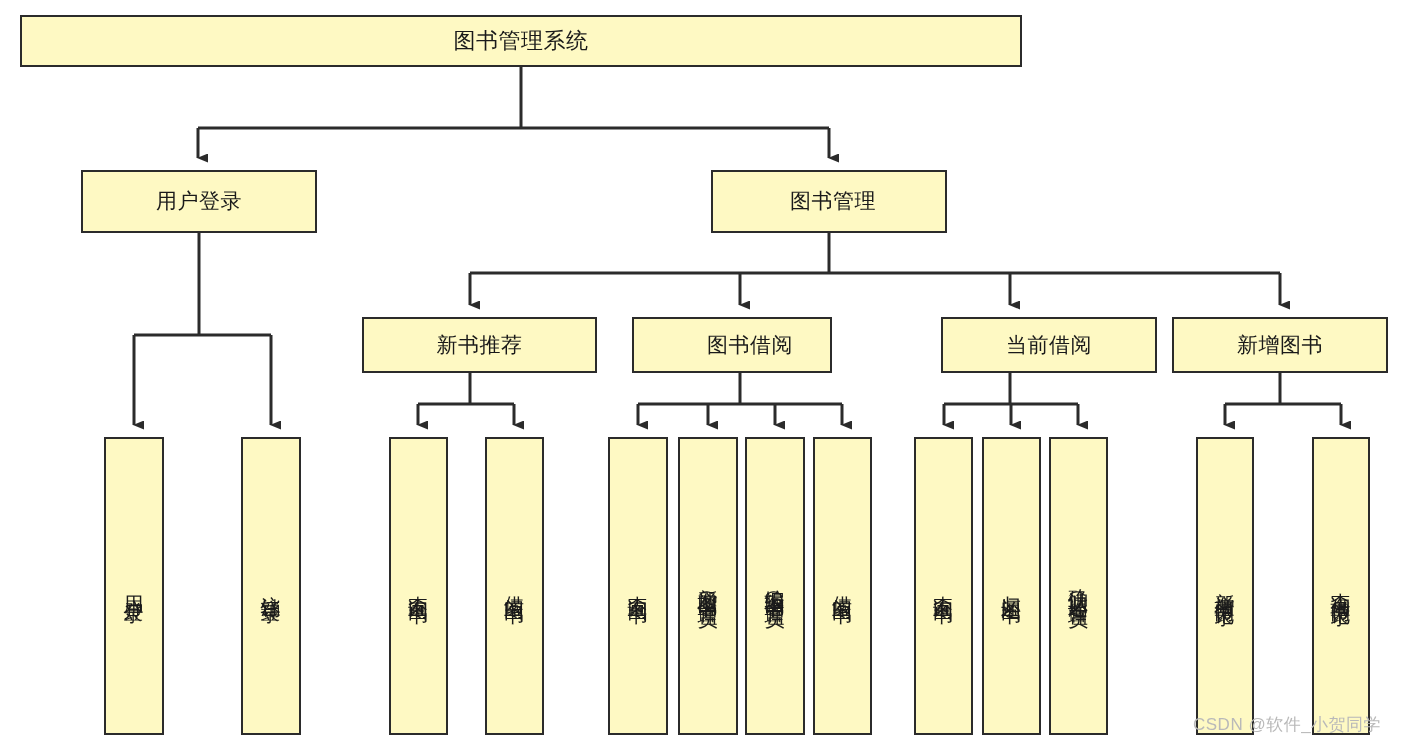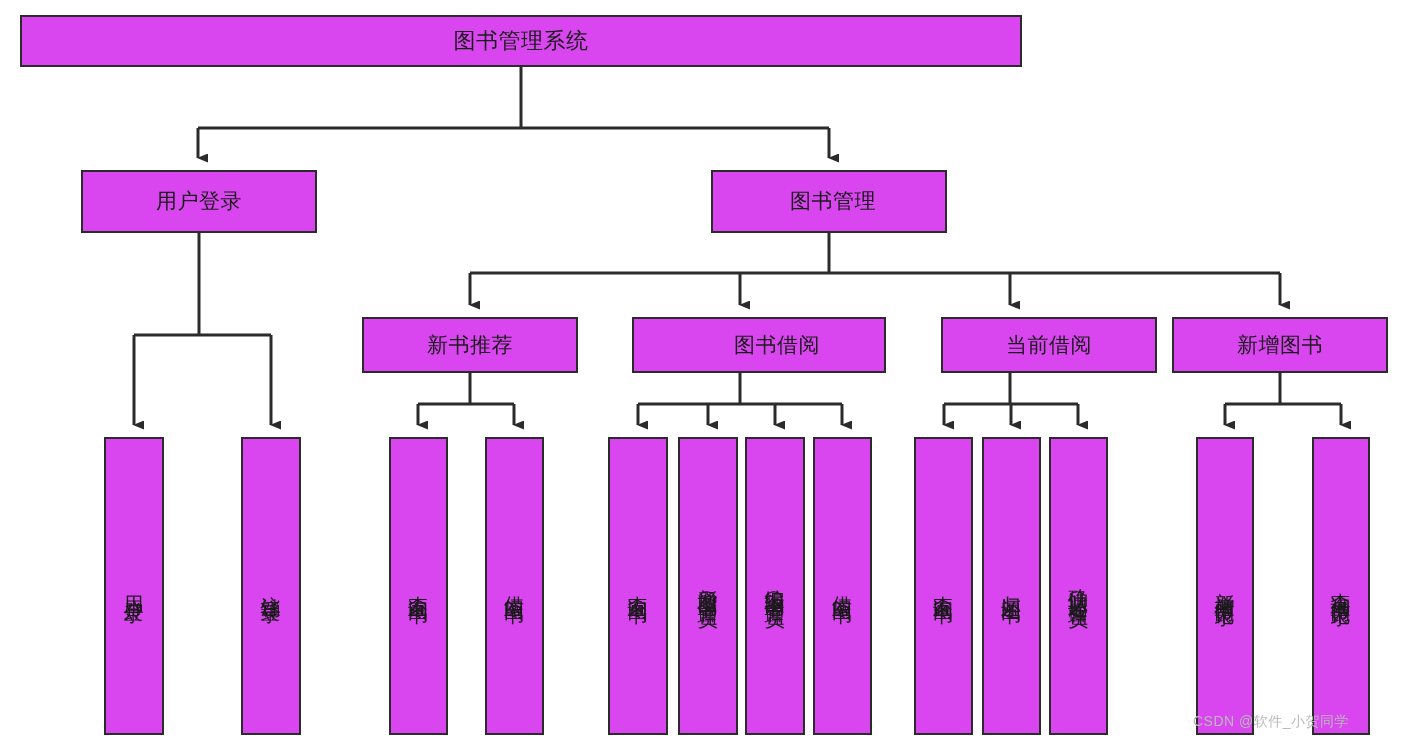--- a/index.html
+++ b/index.html
@@ -23,21 +23,21 @@
     position: absolute;
     top: 0;
     left: 0;
     width: 1405px;
     height: 747px;
   }
   .node-box {
     position: absolute;
     box-sizing: border-box;
     border: 2px solid #2b2b2b;
-    background: #d946ef;
+    background: #fef9c3;
     display: flex;
     align-items: center;
     justify-content: center;
     color: #1a1a1a;
   }
   .node-label {
     font-size: 21px;
     line-height: 1.15;
     white-space: nowrap;
     letter-spacing: 0.5px;
@@ -50,21 +50,21 @@
     white-space: nowrap;
     line-height: 1;
   }
   .node-box.root .node-label {
     font-size: 22px;
   }
   .watermark {
     position: absolute;
     left: 1193px;
     top: 713px;
-    font-size: 14px;
+    font-size: 17px;
     color: #b9b9b9;
     white-space: nowrap;
     letter-spacing: 0.5px;
   }
 </style>
 </head>
 <body>
 
 <div id="diagram-root">
 
@@ -138,24 +138,24 @@
     <span class="node-label">图书管理系统</span>
   </div>
 
   <div class="node-box" style="left:81px; top:170px; width:236px; height:63px;">
     <span class="node-label">用户登录</span>
   </div>
   <div class="node-box" style="left:711px; top:170px; width:236px; height:63px;padding-left:8px;">
     <span class="node-label">图书管理</span>
   </div>
 
-  <div class="node-box" style="left:362px; top:317px; width:216px; height:56px;">
+  <div class="node-box" style="left:362px; top:317px; width:235px; height:56px;">
     <span class="node-label">新书推荐</span>
   </div>
-  <div class="node-box" style="left:632px; top:317px; width:254px; height:56px;padding-left:36px;">
+  <div class="node-box" style="left:632px; top:317px; width:200px; height:56px;padding-left:36px;">
     <span class="node-label">图书借阅</span>
   </div>
   <div class="node-box" style="left:902px; top:317px; width:216px; height:56px;margin-left:39px;">
     <span class="node-label">当前借阅</span>
   </div>
   <div class="node-box" style="left:1172px; top:317px; width:216px; height:56px;">
     <span class="node-label">新增图书</span>
   </div>
 
   <div class="node-box vertical" style="left:104px; top:437px; width:60px; height:298px;">

